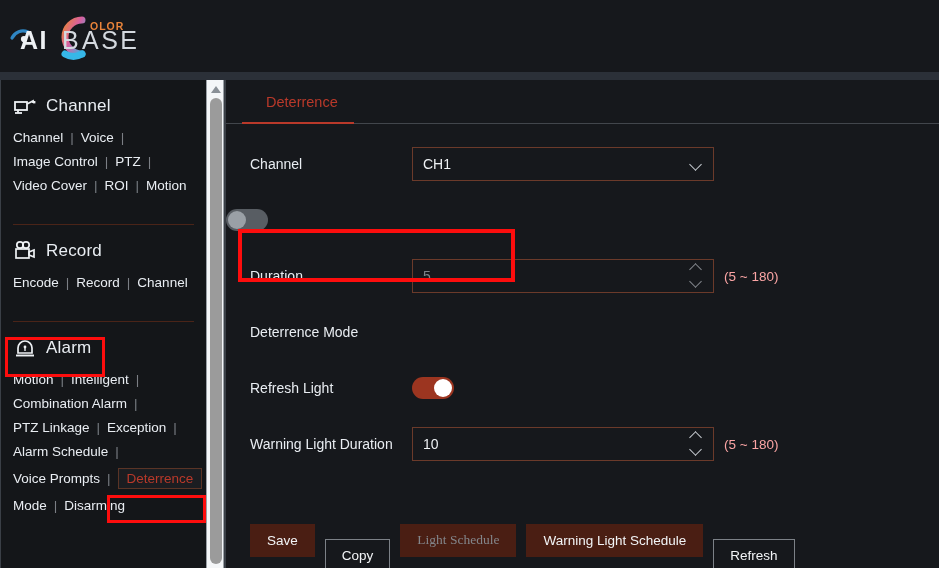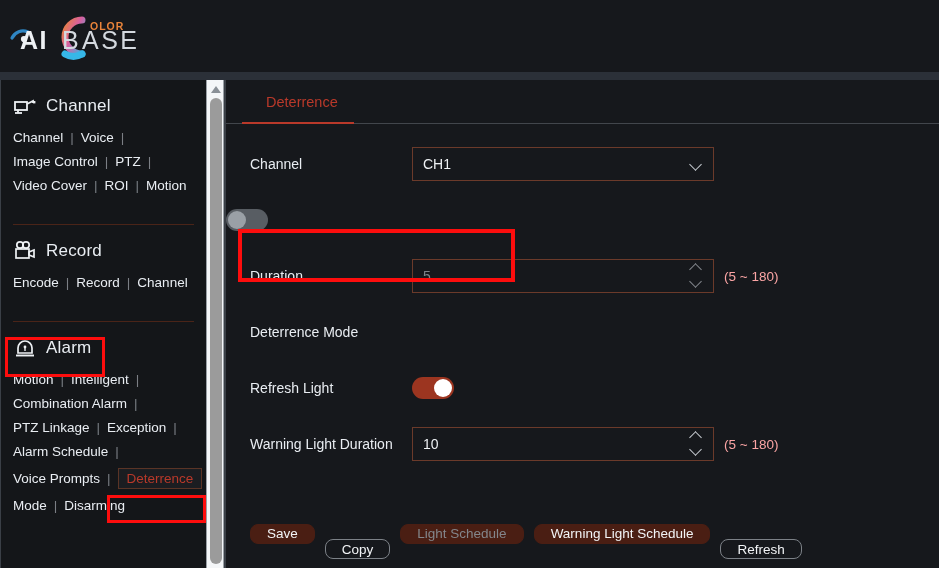--- a/index.html
+++ b/index.html
@@ -161,25 +161,25 @@
     position: absolute; left: 12px; top: 105px; width: 277px; height: 53px;
     border: 4px solid #fd0d0d; pointer-events: none;
   }
 
   
   #buttons {
     display: flex; align-items: center; gap: 10px;
     padding: 26px 0 0 24px;
   }
   .btn {
-    height: 20px; border-radius: 8px; display: flex; align-items: center;
+    height: 33px; border-radius: 0; display: flex; align-items: center;
     justify-content: center; font-size: 13.5px; padding: 0 16px; white-space: nowrap;
   }
   .btn.solid { background: #4a1e13; color: #f2f4f6; border: 1px solid #4a1e13; }
-  .btn.solid.disabled { color: #83868b; }
+  .btn.solid.disabled { color: #83868b; font-family: Liberation Serif, serif; }
   .btn.outline { background: #16181c; color: #f2f4f6; border: 1px solid #7c8187; margin-top: 31px; }
 </style>
 </head>
 <body>
 
 <div id="topbar">
   <div id="logo">
     <svg width="210" height="50" viewBox="0 0 210 50" xmlns="http://www.w3.org/2000/svg">
       <defs>
         <linearGradient id="carc" x1="0" y1="0" x2="1" y2="1">

